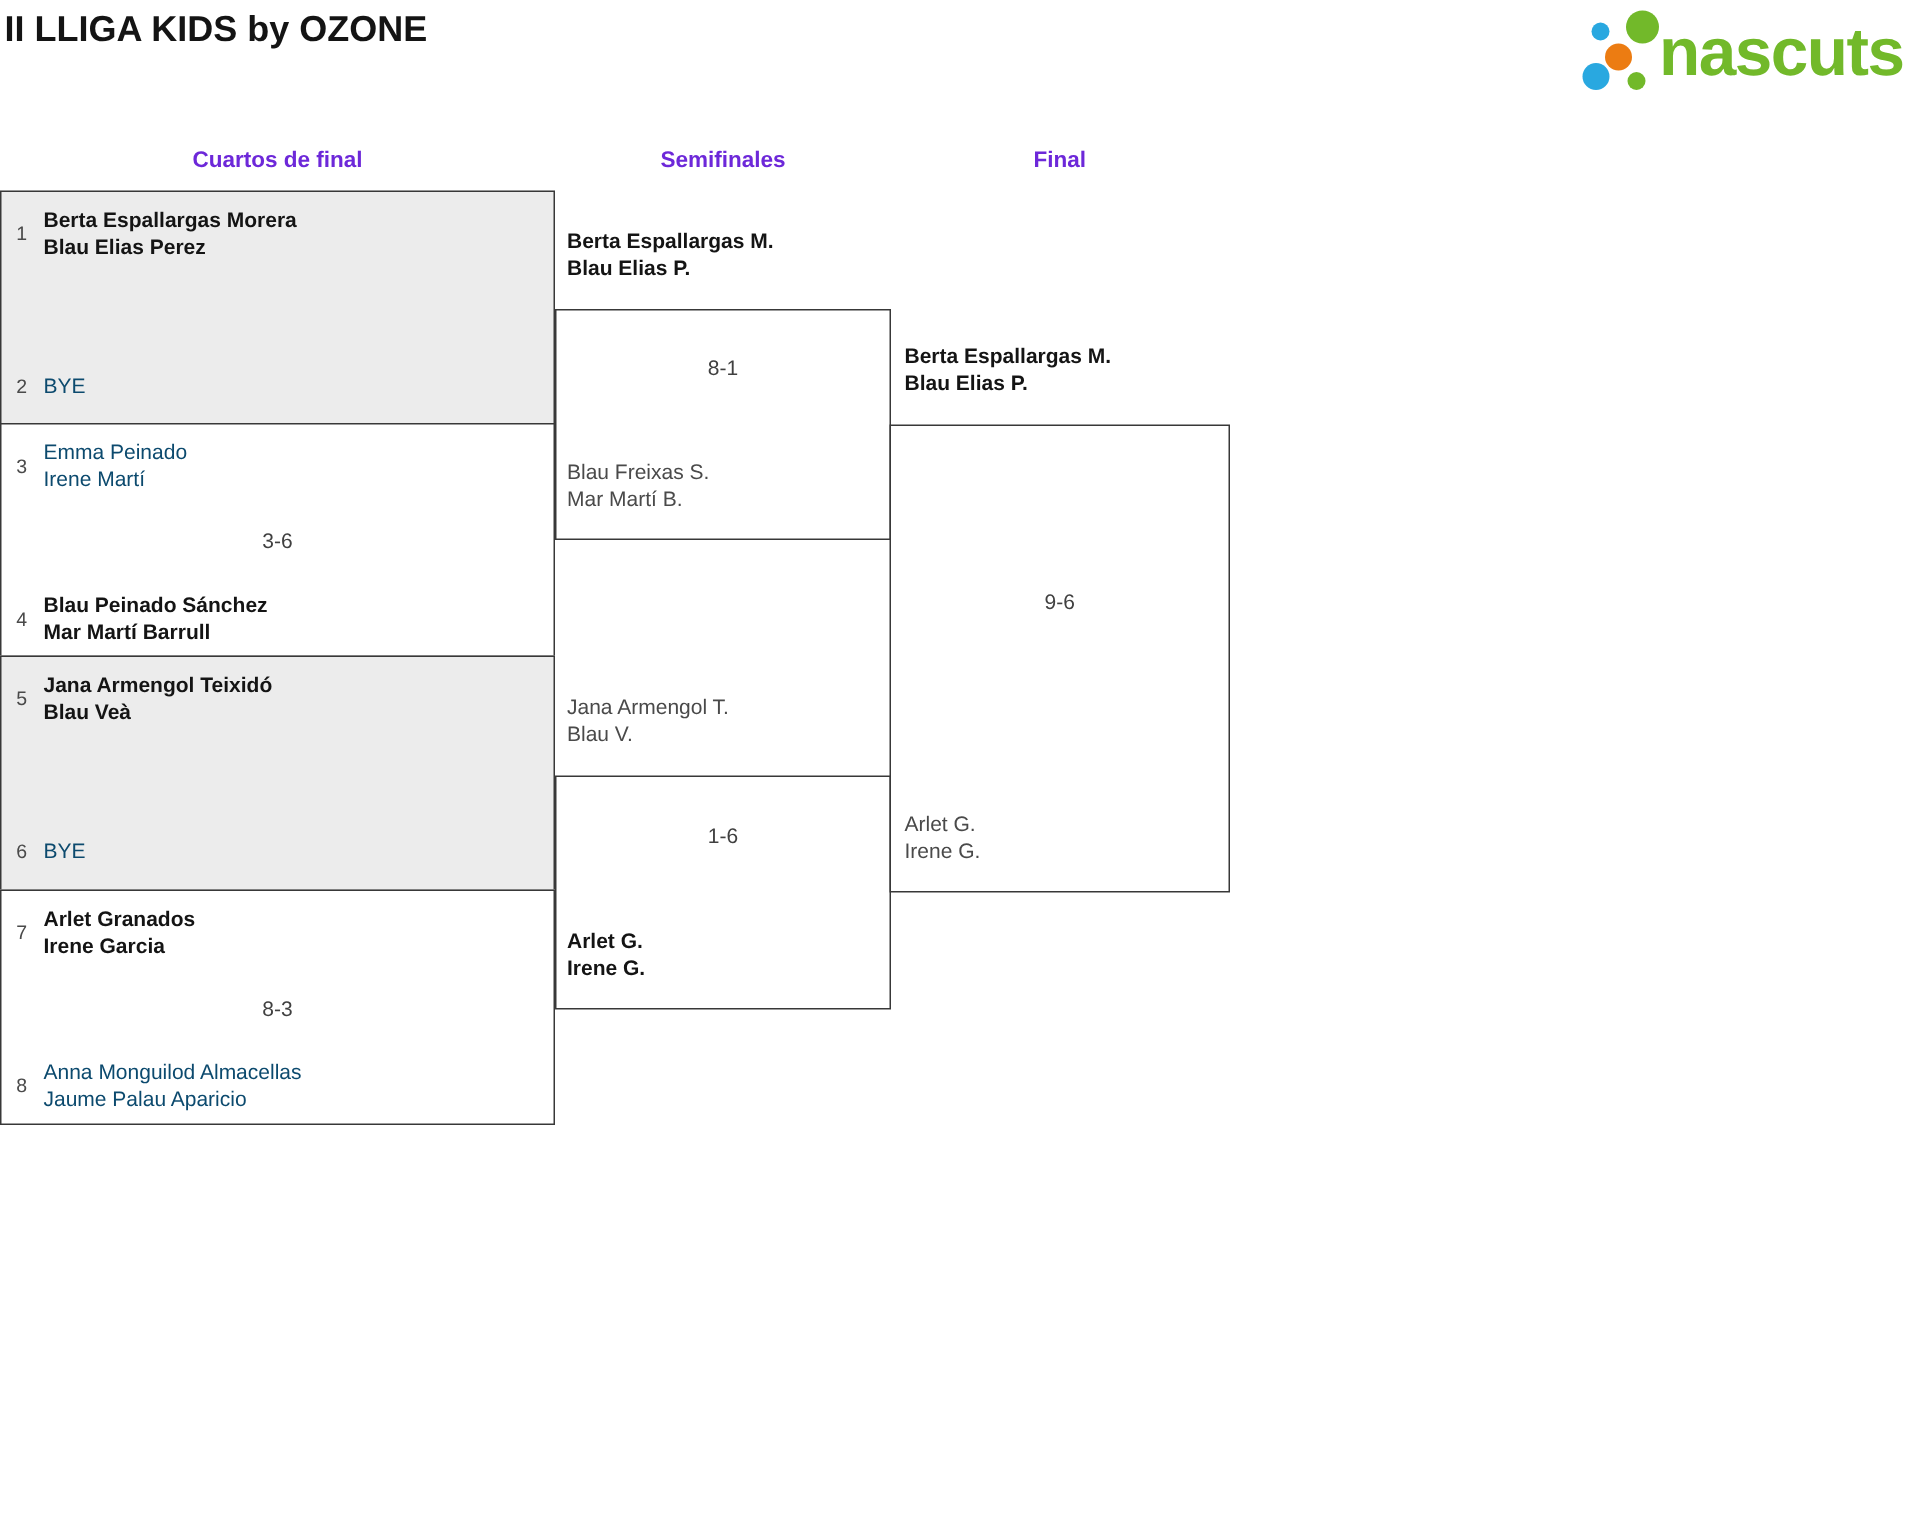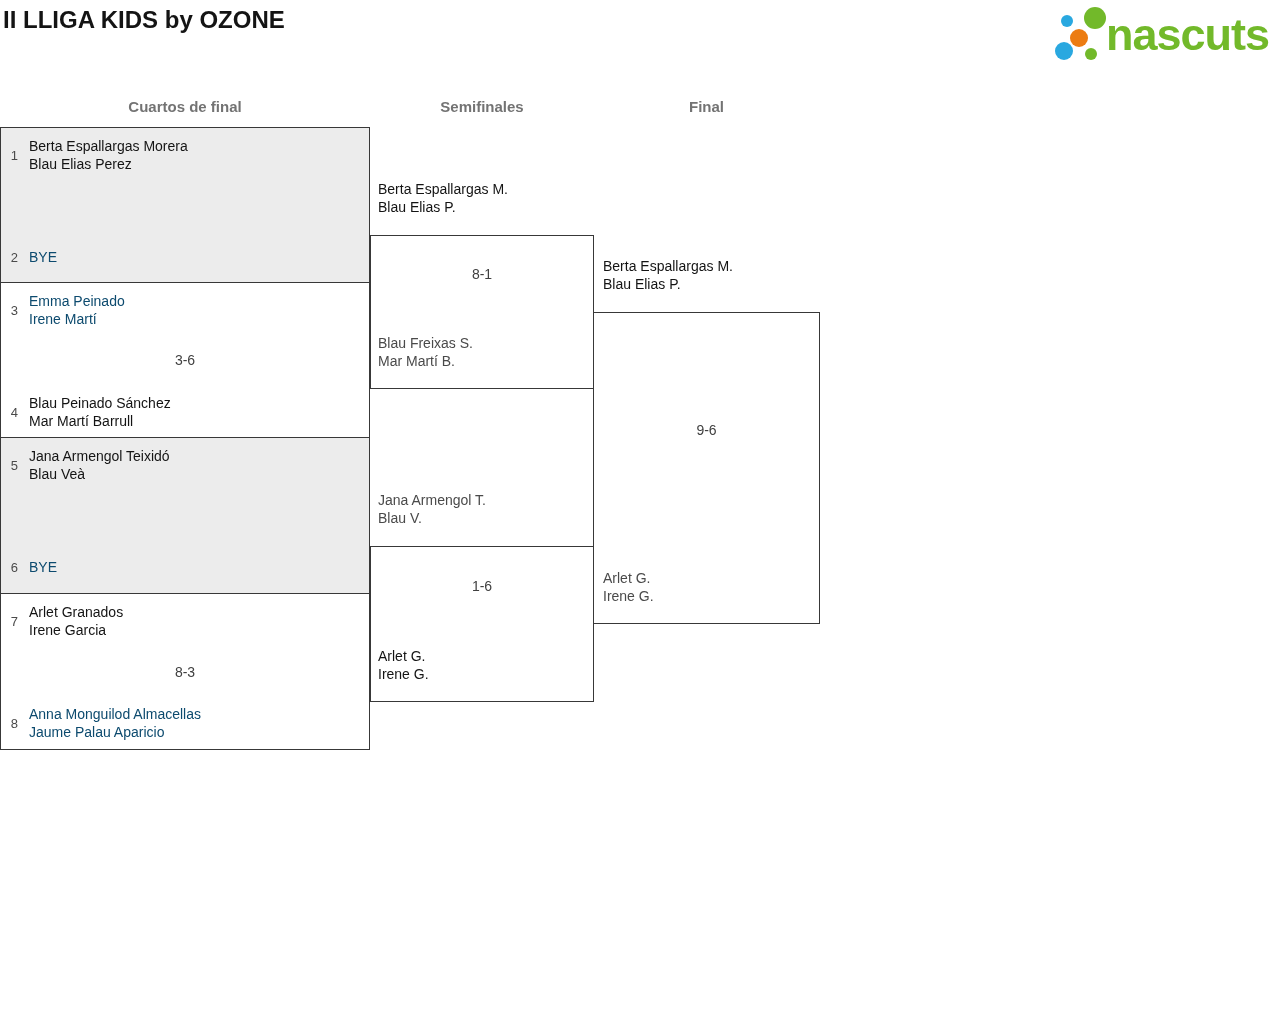--- a/index.html
+++ b/index.html
@@ -16,35 +16,35 @@
   .logo-text{position:absolute;left:1106px;top:9px;font-size:45px;font-weight:bold;
              color:#72b92a;letter-spacing:-1px;line-height:52px;}
   .dot{position:absolute;border-radius:50%;}
   .dot-blue-sm{left:1061px;top:15px;width:12px;height:12px;background:#29a8e0;}
   .dot-green-lg{left:1084px;top:7px;width:22px;height:22px;background:#72b92a;}
   .dot-orange{left:1070px;top:29px;width:18px;height:18px;background:#ec7c12;}
   .dot-blue-lg{left:1055px;top:42px;width:18px;height:18px;background:#29a8e0;}
   .dot-green-sm{left:1085px;top:48px;width:12px;height:12px;background:#72b92a;}
   
   .rh{position:absolute;top:98px;height:18px;font-size:15px;font-weight:bold;
-      text-align:center;color:#737373;line-height:18px;}
+      text-align:center;color:#6d28d9;line-height:18px;}
   .rh-qf{left:0;width:370px;}
   .rh-sf{left:370px;width:224px;}
   .rh-f{left:593px;width:227px;}
   
   .box{position:absolute;border:1px solid #383838;box-sizing:border-box;background:#fff;}
   .box.shaded{background:#ececec;}
-  .box.open{background:transparent;margin-top:29px;}
+  .box.open{background:transparent;}
   
   .team-row{position:absolute;left:0;width:100%;height:36px;display:flex;align-items:center;}
   .row-top{top:9px;}
   .row-bottom{top:111px;}
   .seed{width:17px;text-align:right;font-size:13px;color:#4a4a4a;flex:none;}
   .names{margin-left:11px;font-size:14px;line-height:18px;color:#0c4a6e;}
-  .winner .names, .float-names.winner{font-weight:normal;color:#141414;}
+  .winner .names, .float-names.winner{font-weight:bold;color:#141414;}
   
   .float-names{position:absolute;left:7px;font-size:14px;line-height:18px;color:#4a4a4a;white-space:nowrap;}
   
   .score{position:absolute;left:0;width:100%;text-align:center;font-size:14px;
          color:#404040;line-height:18px;}
   .qf .score{top:calc(50% - 9px);}
   .adv .score{top:calc(50% - 47px);}
 </style>
 </head>
 <body>

